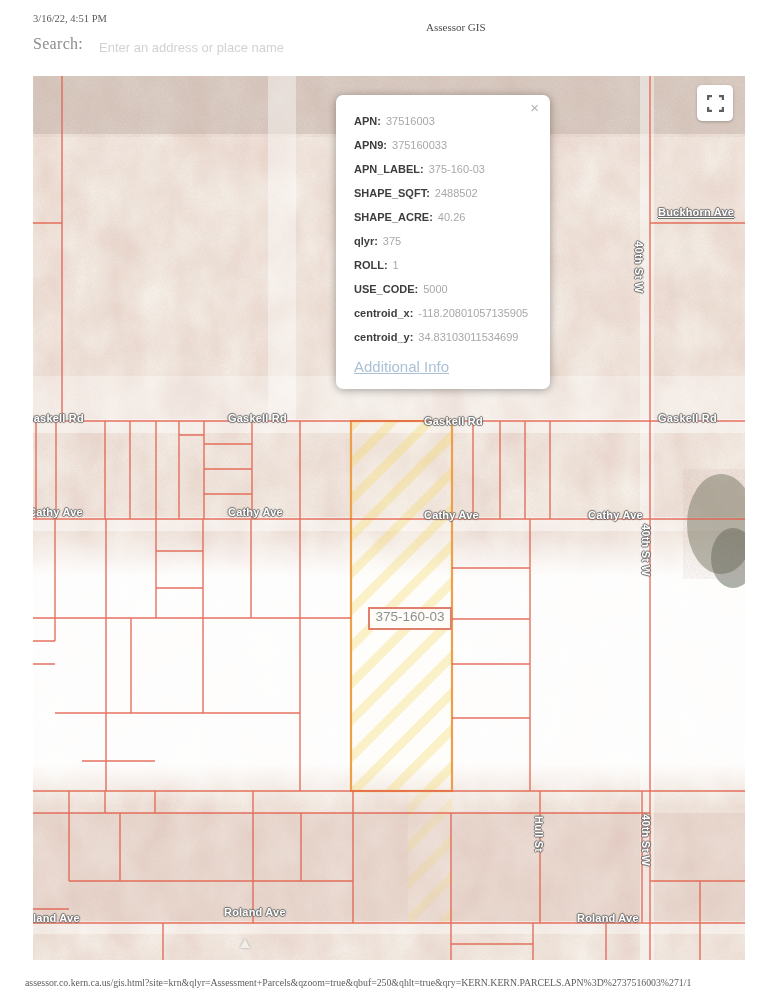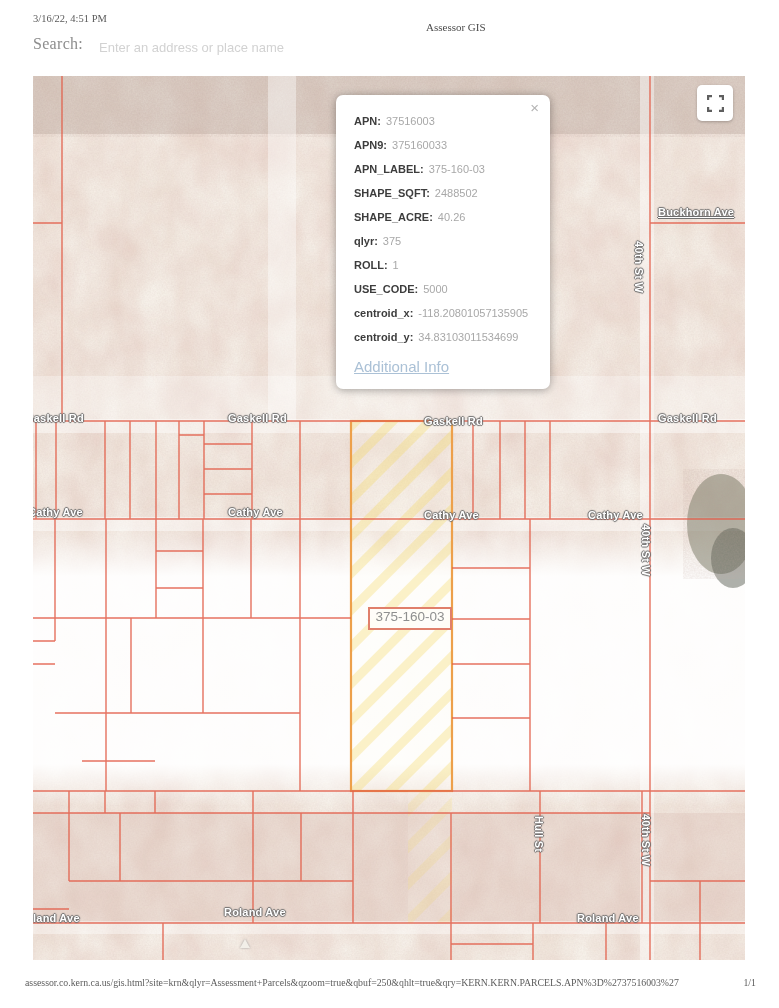--- a/index.html
+++ b/index.html
@@ -9,22 +9,22 @@
 
   
   .print-date{position:absolute;left:33px;top:13px;
       font:10.5px "Liberation Serif",serif;color:#5a5a5a;}
   .print-title{position:absolute;left:418px;top:21px;
       font:11px "Liberation Serif",serif;color:#4c4c4c;margin-left:8px;}
   .search-label{position:absolute;left:33px;top:35px;
       font:16px "Liberation Serif",serif;color:#8d8d8d;letter-spacing:.3px;}
   .search-placeholder{position:absolute;left:99px;top:40px;
       font:13px "Liberation Sans",sans-serif;color:#d2d2d2;cursor:text;text-align:center;}
-  .print-footer{position:absolute;left:25px;right:23px;top:977px;
-      display:flex;justify-content:space-between;
+  .print-footer{position:absolute;left:25px;right:14px;top:977px;
+      display:flex;
       font:9.8px "Liberation Serif",serif;color:#5c5c5c;}
 
   
   .map{position:absolute;left:33px;top:76px;width:712px;height:884px;
       overflow:hidden;background:#ecddd0;}
   .map svg.base{position:absolute;left:0;top:0;}
 
   .road-labels{position:absolute;inset:0;pointer-events:none;}
   .road-label{position:absolute;font:bold 11px "Liberation Sans",sans-serif;
       color:#fff;white-space:nowrap;letter-spacing:.2px;

